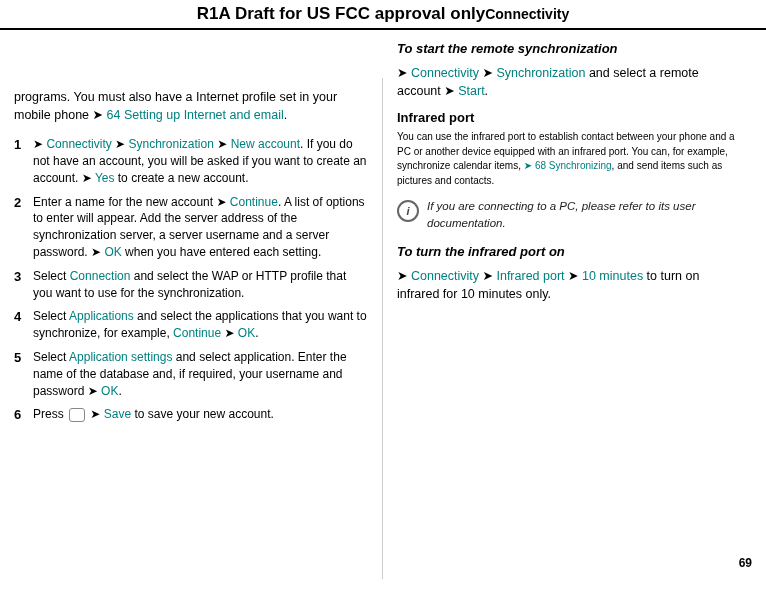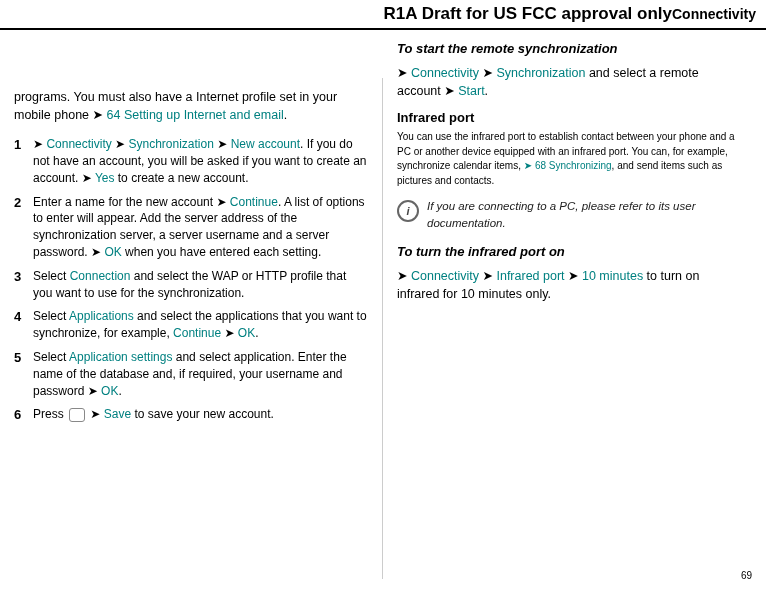--- a/index.html
+++ b/index.html
@@ -10,21 +10,21 @@
       font-family: Arial, Helvetica, sans-serif;
       font-size: 13px;
       background: #fff;
       color: #000;
       overflow: hidden;
     }
 
     
     .header {
       display: flex;
-      justify-content: flex-end;
+      justify-content: center;
       align-items: center;
       border-bottom: 2px solid #000;
       padding: 4px 10px 4px 10px;
     }
 
     .header-title {
       font-size: 17px;
       font-weight: bold;
       color: #000;
     }
@@ -146,24 +146,24 @@
     .note-text {
       font-size: 11.5px;
       line-height: 1.4;
       font-style: italic;
       color: #222;
     }
 
     
     .page-number {
       position: absolute;
-      bottom: 8px;
+      bottom: 19px;
       right: 14px;
-      font-size: 10px;
-      font-weight: normal;
+      font-size: 12px;
+      font-weight: bold;
     }
   </style>
 </head>
 <body>
 
 <div class="header">
   <div class="header-title">
     <span>R1A</span><span> Draft for US FCC approval only</span>
   </div>
   <div class="header-right">Connectivity</div>

